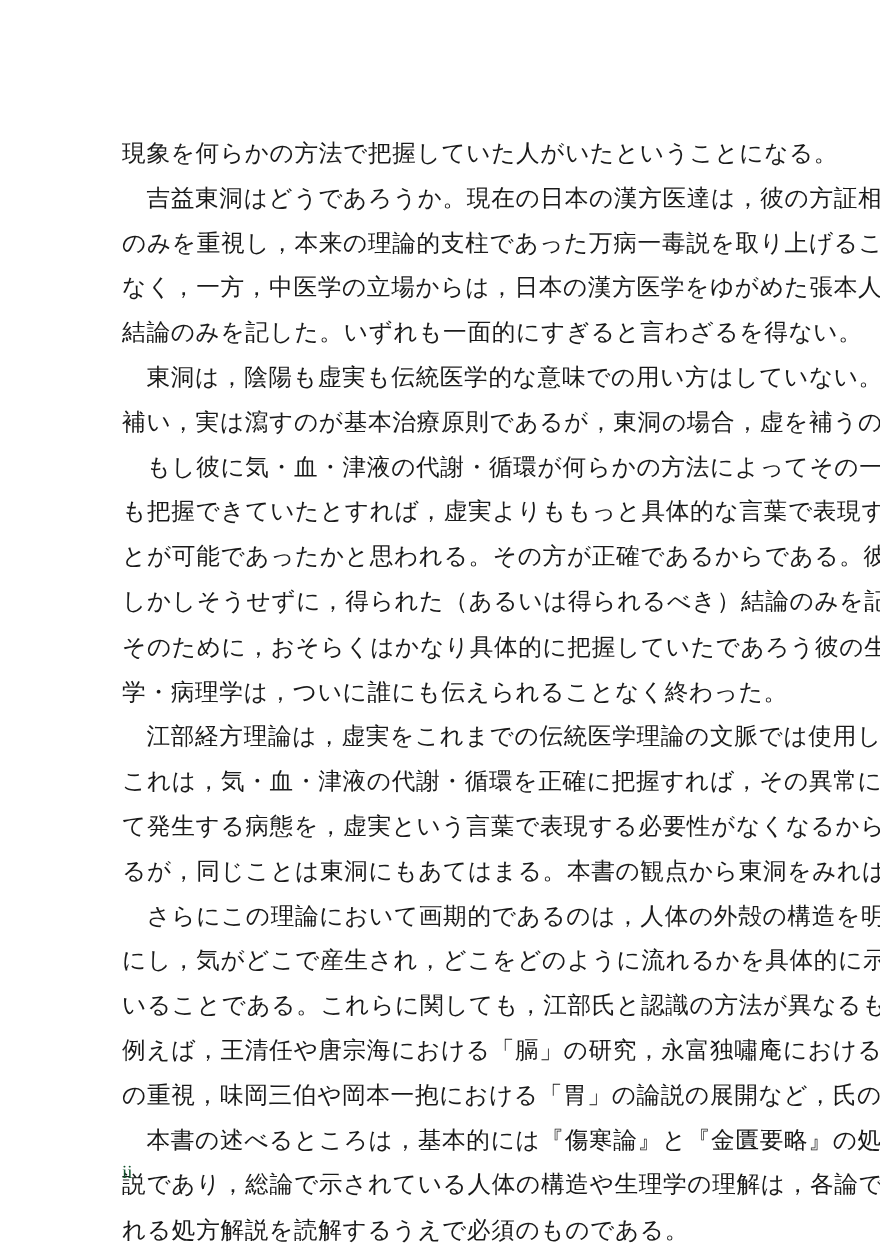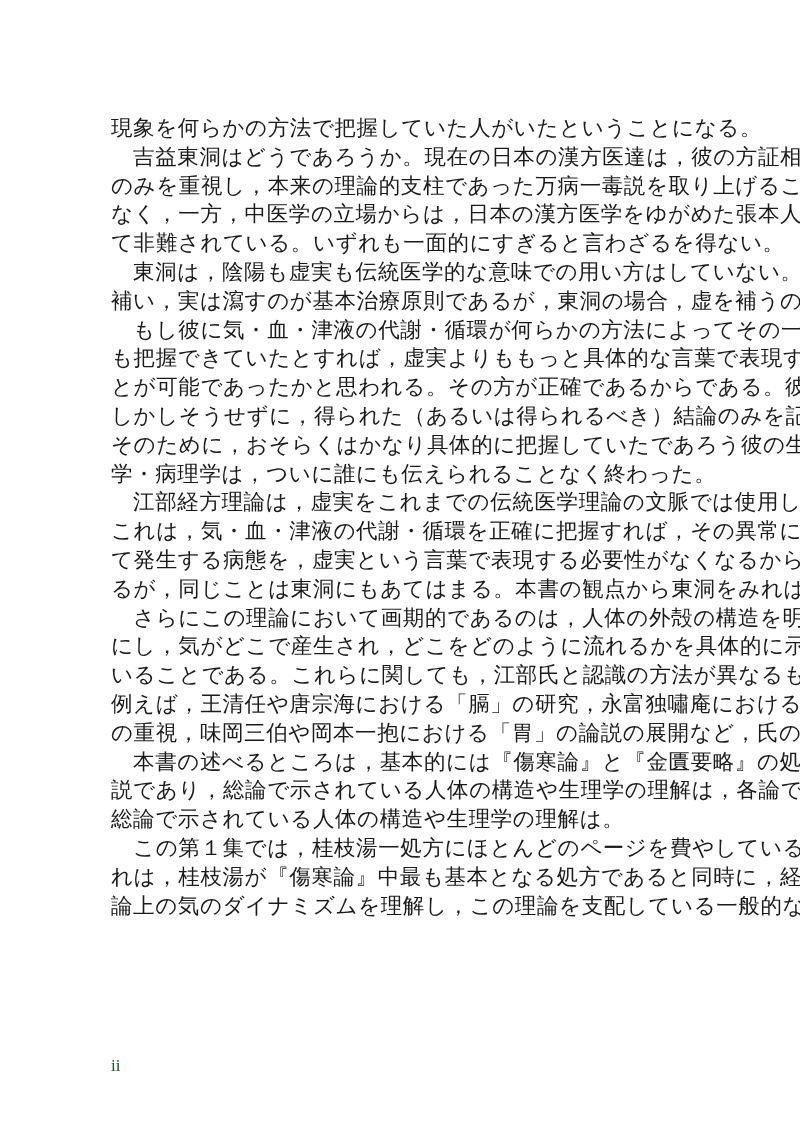--- a/index.html
+++ b/index.html
@@ -6,56 +6,56 @@
   body { width: 800px; height: 1135px; position: relative; overflow: hidden; }
   .page {
     position: absolute; left: 0; top: 0; width: 800px; height: 1135px; background: #ffffff;
   }
   .body-text {
     position: absolute; left: 111px; top: 114px; width: 580px;
     font-family: "DejaVu Serif", "Liberation Serif", serif;
     font-size: 21.5px; line-height: 28.8px; color: #1a1a1a;
     letter-spacing: 0.6px;
   }
-  .line { display: block; white-space: nowrap; height: 28.8px; text-align: justify; text-align-last: justify; }
+  .line { display: block; white-space: nowrap; height: 28.8px; text-align: justify; text-align-last: justify; margin-top: 12px; }
   .line.last { text-align-last: left; }
   .page-number {
     position: absolute; left: 111px; top: 1056px;
     font-family: "Liberation Serif", "DejaVu Serif", serif;
     font-size: 17px; color: #14532d;
   }
 </style>
 </head>
 <body>
 
 <div class="page">
   <div class="body-text" id="body-text">
       <span class="line last">現象を何らかの方法で把握していた人がいたということになる。</span>
       <span class="line">　吉益東洞はどうであろうか。現在の日本の漢方医達は，彼の方証相対論</span>
       <span class="line">のみを重視し，本来の理論的支柱であった万病一毒説を取り上げることは</span>
       <span class="line">なく，一方，中医学の立場からは，日本の漢方医学をゆがめた張本人とし</span>
-      <span class="line last">て非難されている。いずれも一面的にすぎると言わざるを得ない。</span>
+      <span class="line last">結論のみを記した。いずれも一面的にすぎると言わざるを得ない。</span>
       <span class="line">　東洞は，陰陽も虚実も伝統医学的な意味での用い方はしていない。虚は</span>
       <span class="line">補い，実は瀉すのが基本治療原則であるが，東洞の場合，虚を補うのは穀</span>
       <span class="line">　もし彼に気・血・津液の代謝・循環が何らかの方法によってその一部で</span>
       <span class="line">も把握できていたとすれば，虚実よりももっと具体的な言葉で表現するこ</span>
       <span class="line">とが可能であったかと思われる。その方が正確であるからである。彼は，</span>
       <span class="line">しかしそうせずに，得られた（あるいは得られるべき）結論のみを記した。</span>
       <span class="line">そのために，おそらくはかなり具体的に把握していたであろう彼の生理</span>
       <span class="line last">学・病理学は，ついに誰にも伝えられることなく終わった。</span>
       <span class="line">　江部経方理論は，虚実をこれまでの伝統医学理論の文脈では使用しない。</span>
       <span class="line">これは，気・血・津液の代謝・循環を正確に把握すれば，その異常によっ</span>
       <span class="line">て発生する病態を，虚実という言葉で表現する必要性がなくなるからであ</span>
       <span class="line">るが，同じことは東洞にもあてはまる。本書の観点から東洞をみれば，こ</span>
       <span class="line">　さらにこの理論において画期的であるのは，人体の外殻の構造を明らか</span>
       <span class="line">にし，気がどこで産生され，どこをどのように流れるかを具体的に示して</span>
       <span class="line">いることである。これらに関しても，江部氏と認識の方法が異なるものの，</span>
       <span class="line">例えば，王清任や唐宗海における「膈」の研究，永富独嘯庵における「胸」</span>
       <span class="line">の重視，味岡三伯や岡本一抱における「胃」の論説の展開など，氏の理論</span>
       <span class="line">　本書の述べるところは，基本的には『傷寒論』と『金匱要略』の処方解</span>
       <span class="line">説であり，総論で示されている人体の構造や生理学の理解は，各論で示さ</span>
-      <span class="line last">総論で示されている人体の構造や生理学の理解は。</span>
+      <span class="line last">れる処方解説を読解するうえで必須のものである。</span>
       <span class="line">　この第１集では，桂枝湯一処方にほとんどのページを費やしている。こ</span>
       <span class="line">れは，桂枝湯が『傷寒論』中最も基本となる処方であると同時に，経方理</span>
       <span class="line">論上の気のダイナミズムを理解し，この理論を支配している一般的な法則</span>
     </div>
   <div class="page-number">ii</div>
 </div>
 
 </body></html>

